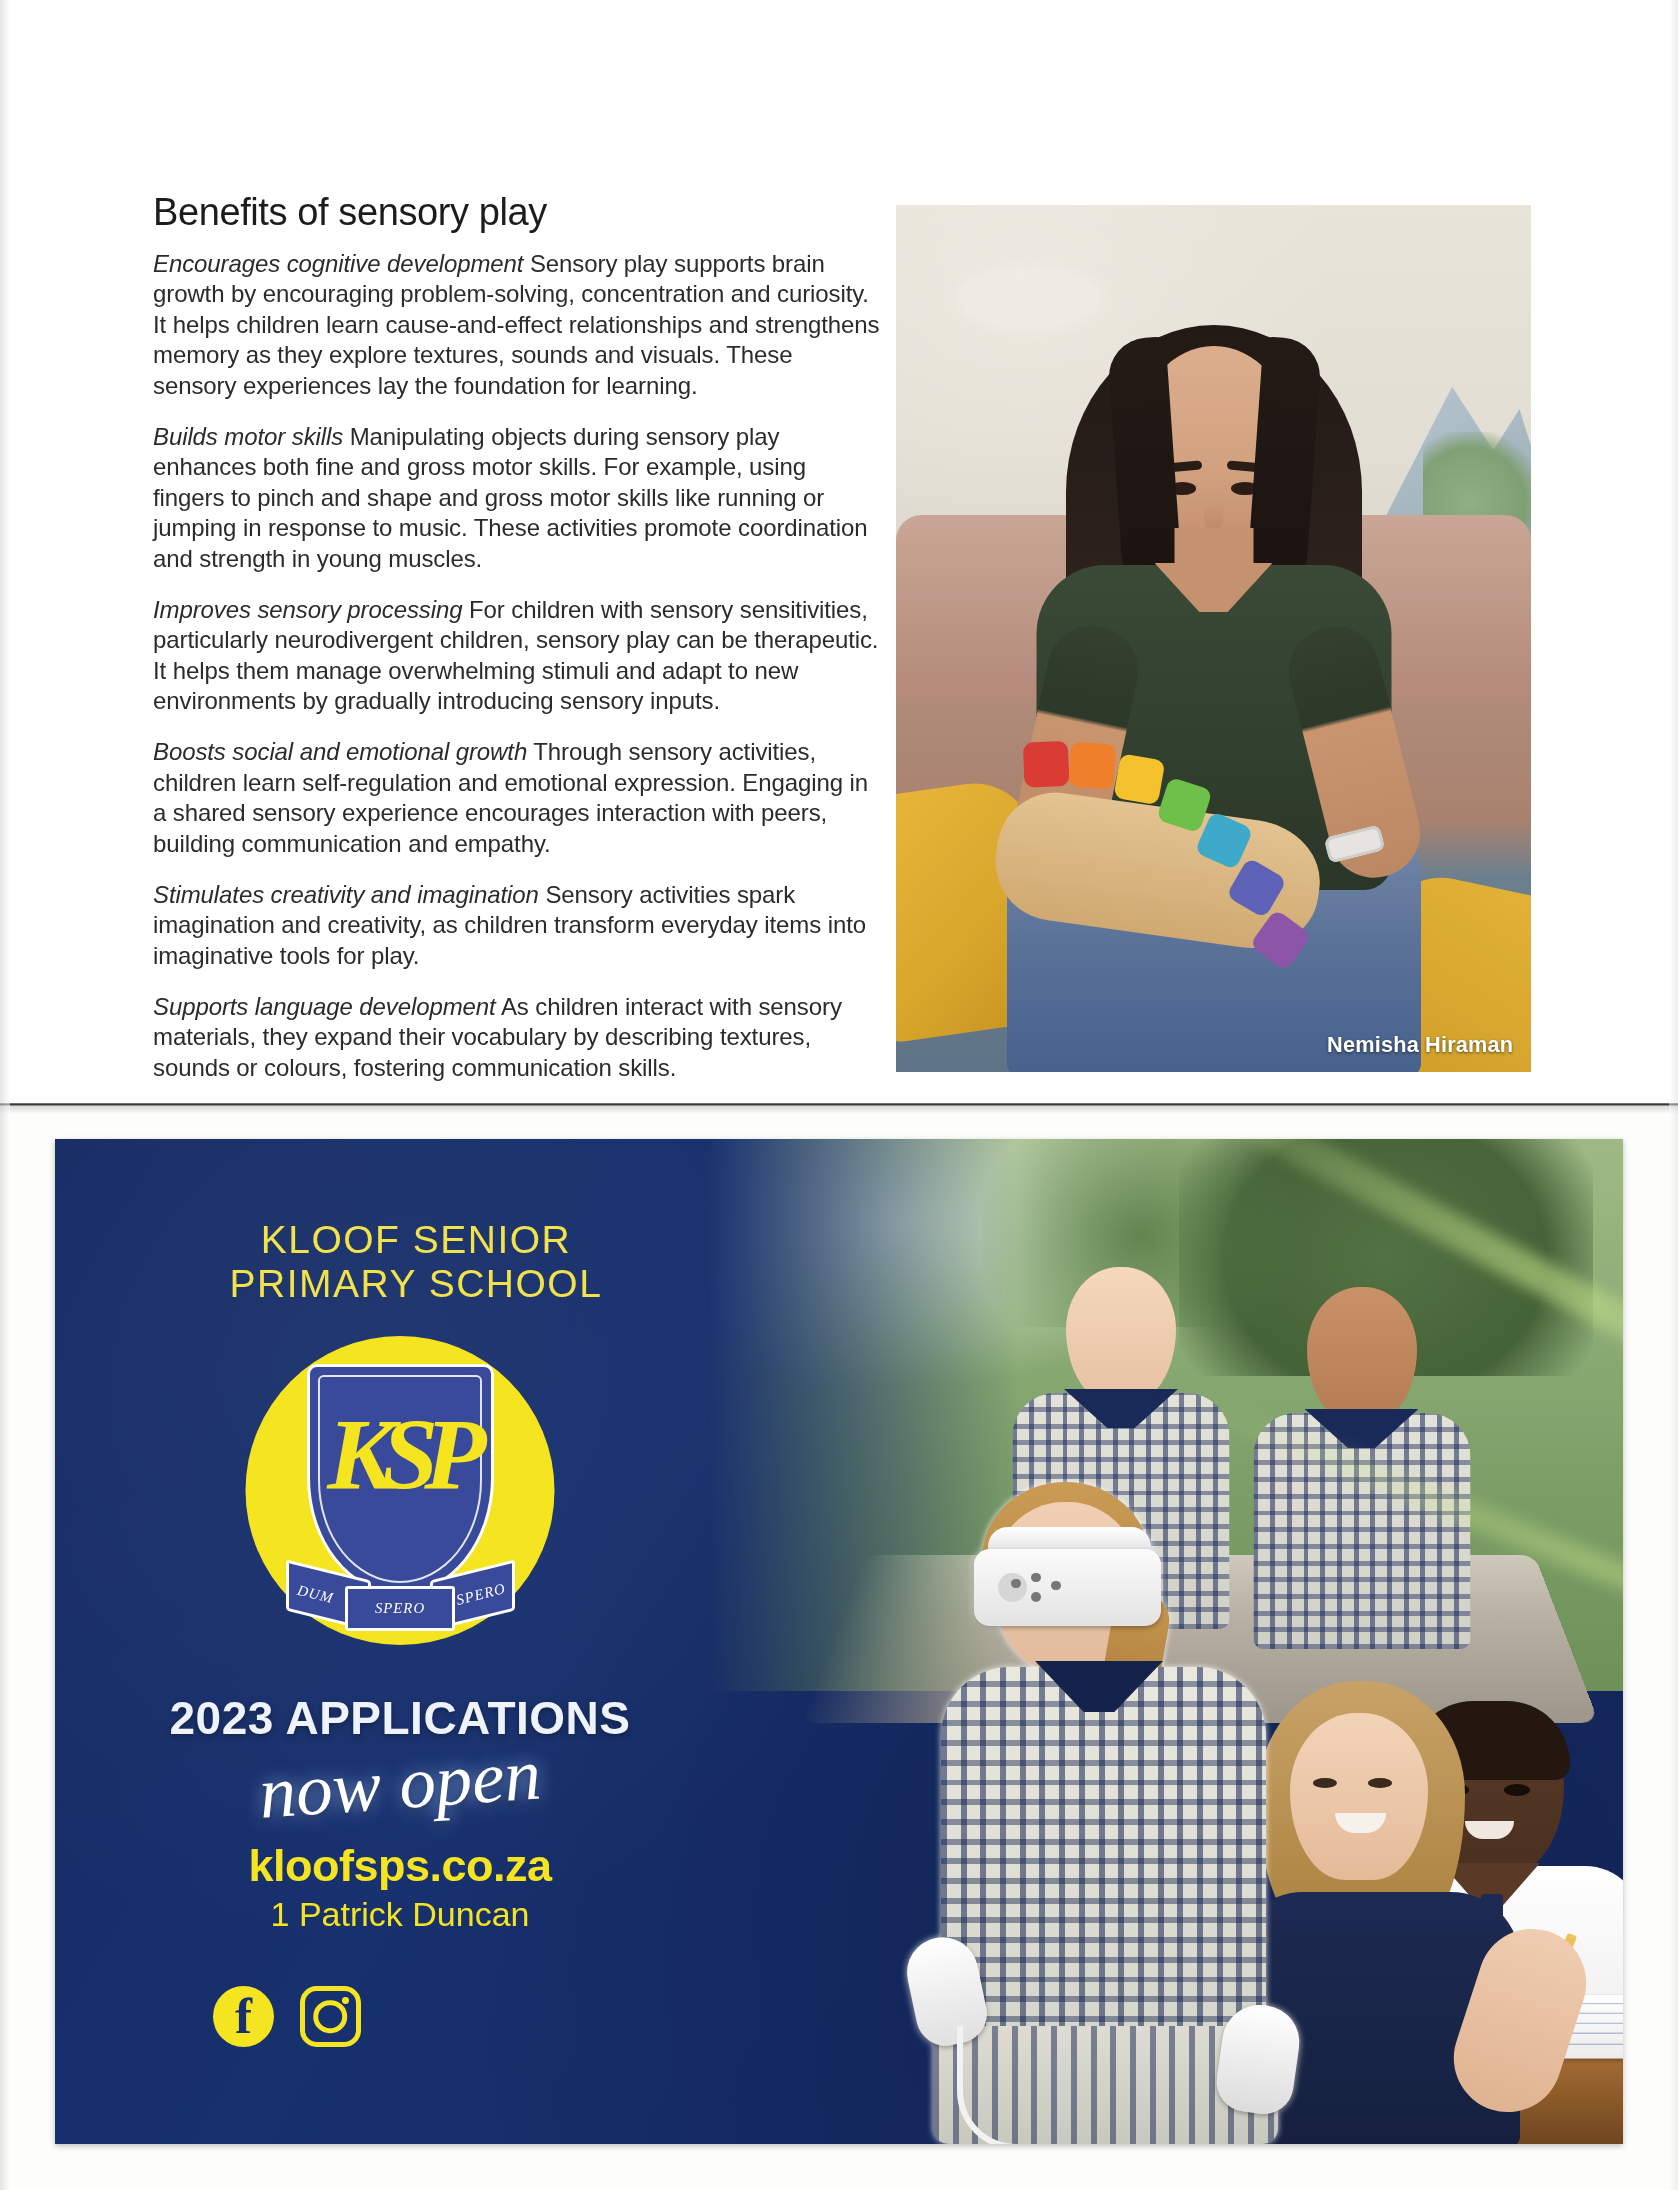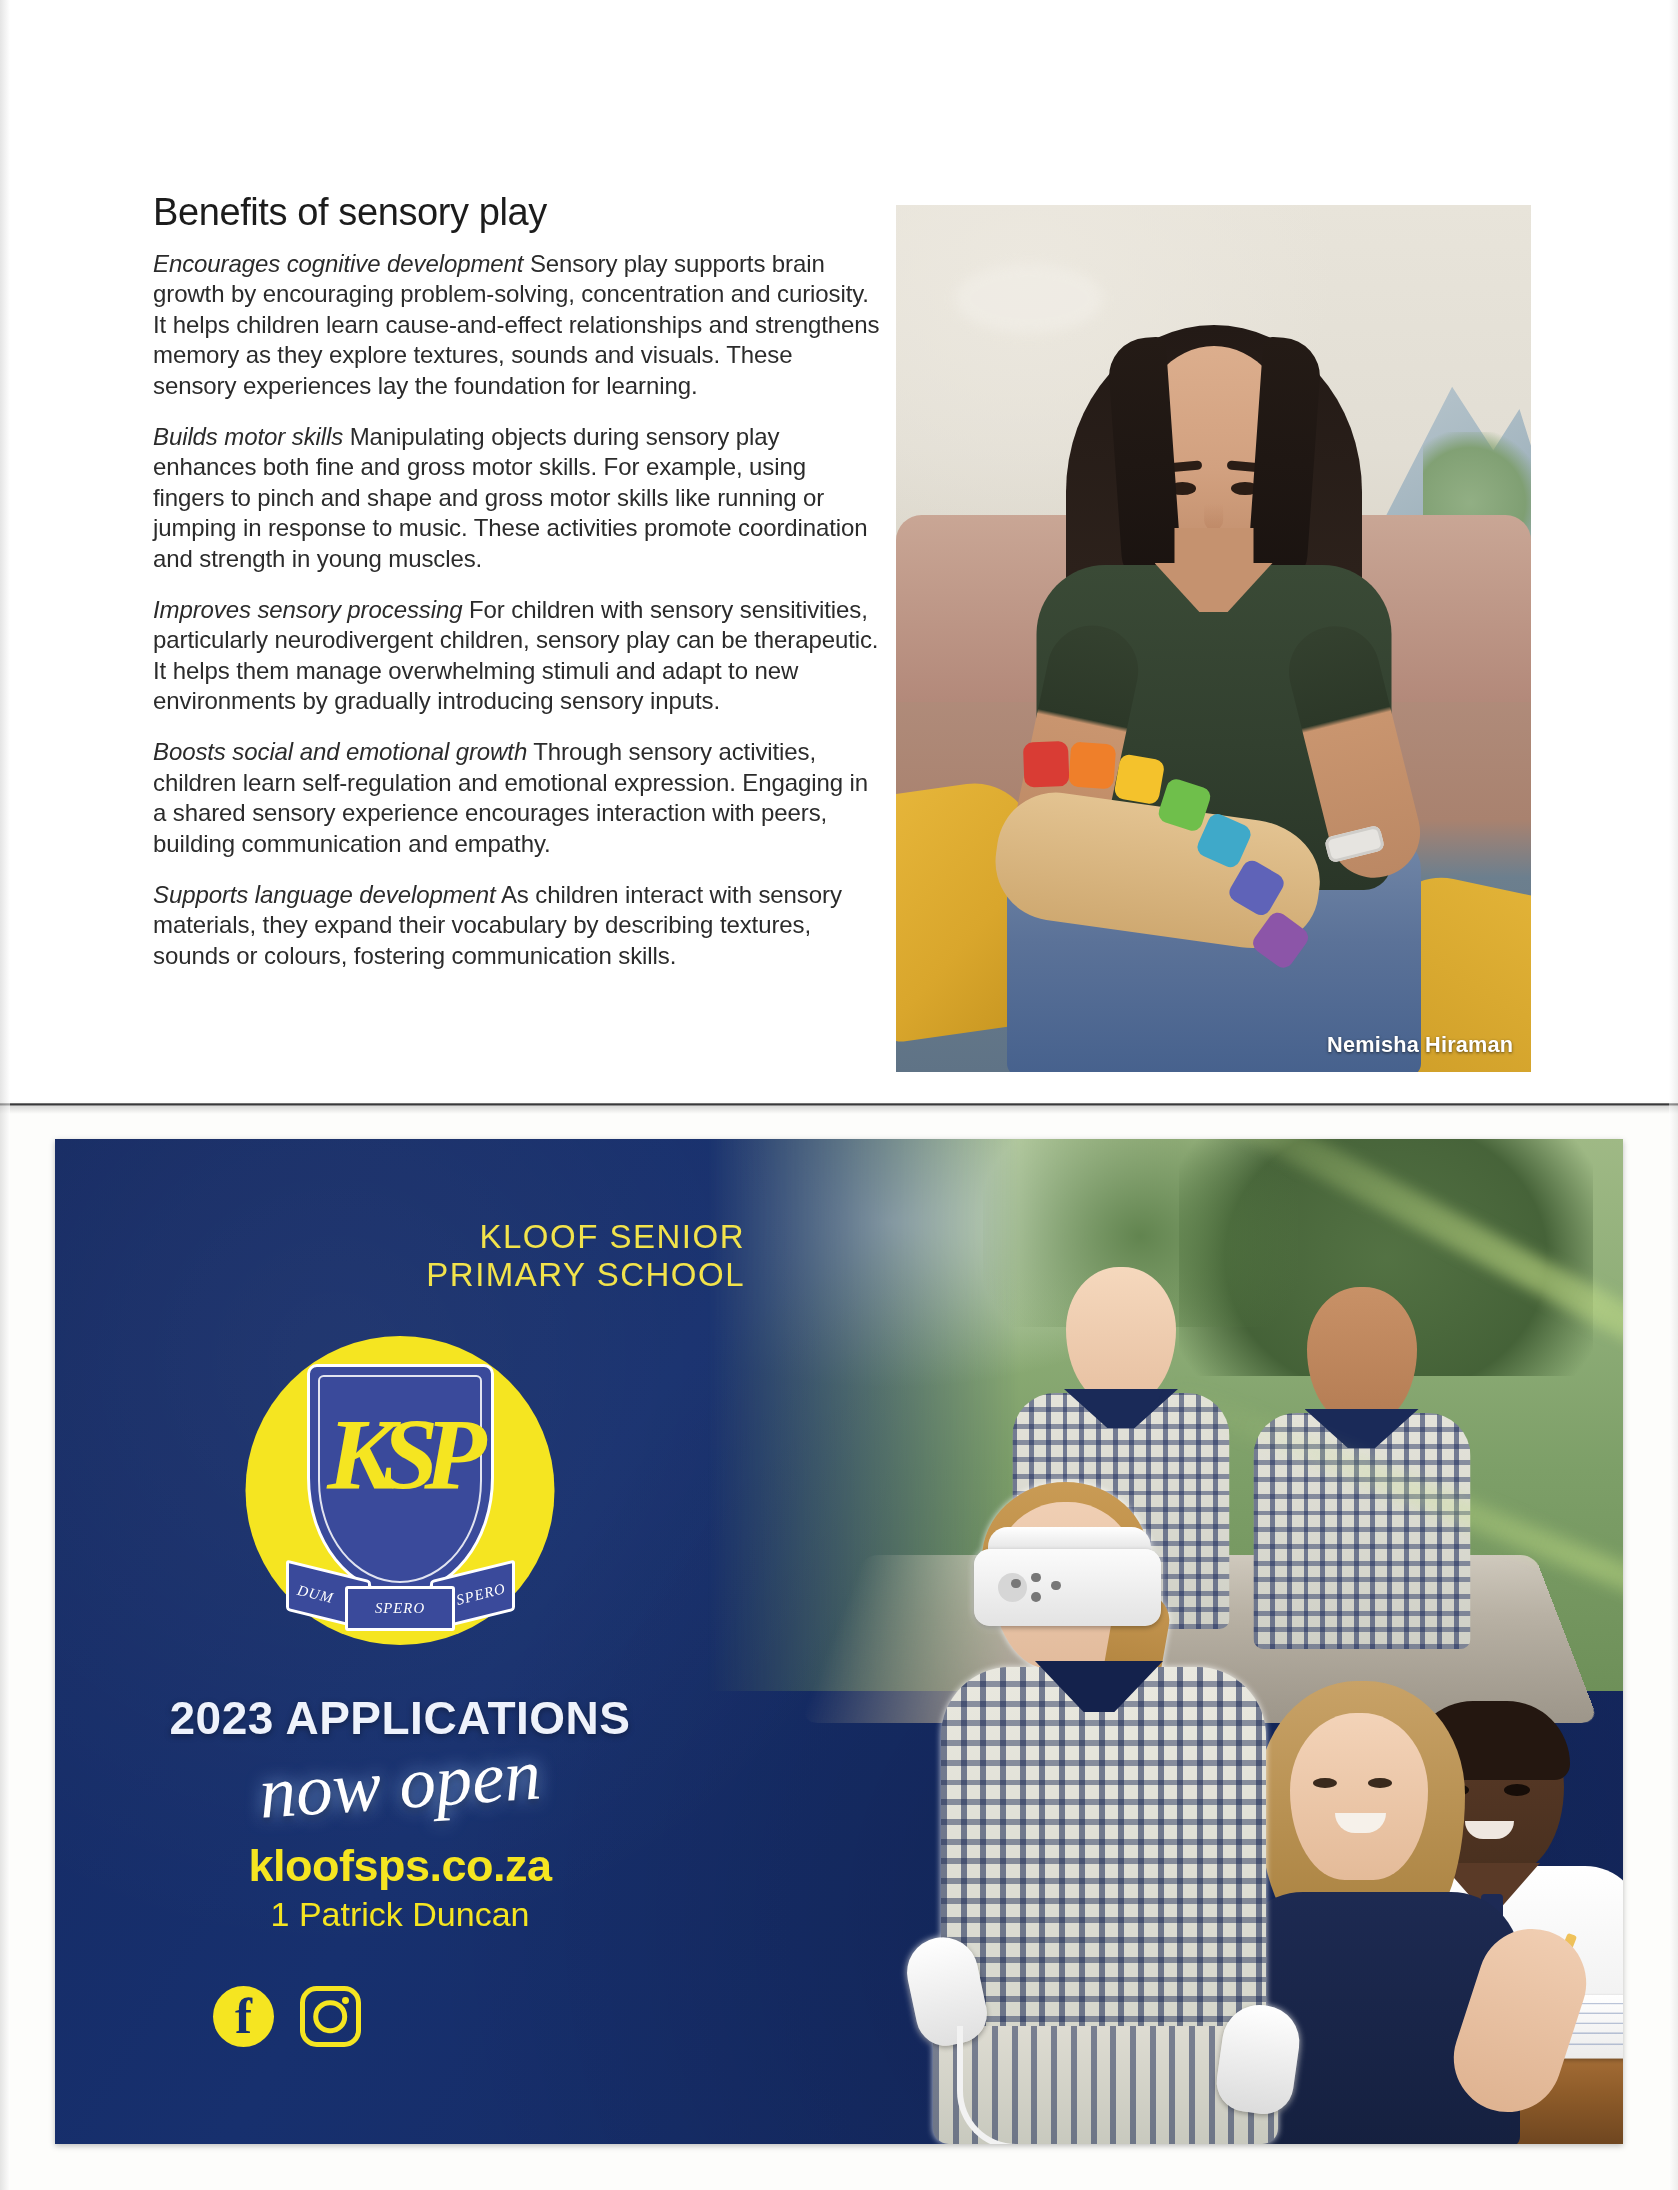--- a/index.html
+++ b/index.html
@@ -493,26 +493,27 @@
     filter:blur(7.9px);
   }
 
   
   .ad-left{
     position:absolute;left:0;top:0;width:690px;height:1005px;
     z-index:5;
   }
   .school-name{
     position:absolute;left:0;top:79px;width:690px;
-    text-align:right;
+    text-align:center;
     color:#f2e34b;
-    font-size:33px;
+    font-size:39px;
     line-height:1.14;
     letter-spacing:1.5px;
     font-weight:400;
+    padding-left:16px;
   }
   .crest-wrap{
     position:absolute;left:50%;top:197px;transform:translateX(-50%);
     width:309px;height:309px;
   }
   .crest-circle{
     position:absolute;inset:0;border-radius:50%;
     background:#f5e521;
   }
   .shield{
@@ -641,20 +642,23 @@
         <span class="lead">Encourages cognitive development</span><span> Sensory play supports brain growth by encouraging problem-solving, concentration and curiosity. It helps children learn cause-and-effect relationships and strengthens memory as they explore textures, sounds and visuals. These sensory experiences lay the foundation for learning.</span>
       </p>
       <p class="para">
         <span class="lead">Builds motor skills</span><span> Manipulating objects during sensory play enhances both fine and gross motor skills. For example, using fingers to pinch and shape and gross motor skills like running or jumping in response to music. These activities promote coordination and strength in young muscles.</span>
       </p>
       <p class="para">
         <span class="lead">Improves sensory processing</span><span> For children with sensory sensitivities, particularly neurodivergent children, sensory play can be therapeutic. It helps them manage overwhelming stimuli and adapt to new environments by gradually introducing sensory inputs.</span>
       </p>
       <p class="para">
         <span class="lead">Boosts social and emotional growth</span><span> Through sensory activities, children learn self-regulation and emotional expression. Engaging in a shared sensory experience encourages interaction with peers, building communication and empathy.</span>
+      </p>
+      <p class="para">
+        <span class="lead">Stimulates creativity and imagination</span><span> Sensory activities spark imagination and creativity, as children transform everyday items into imaginative tools for play.</span>
       </p>
       <p class="para">
         <span class="lead">Supports language development</span><span> As children interact with sensory materials, they expand their vocabulary by describing textures, sounds or colours, fostering communication skills.</span>
       </p>
     </div>
 
     <div class="photo">
       <div class="photo-bg"></div>
       <div class="mural-cloud"></div>
       <div class="mural-mount"></div>

